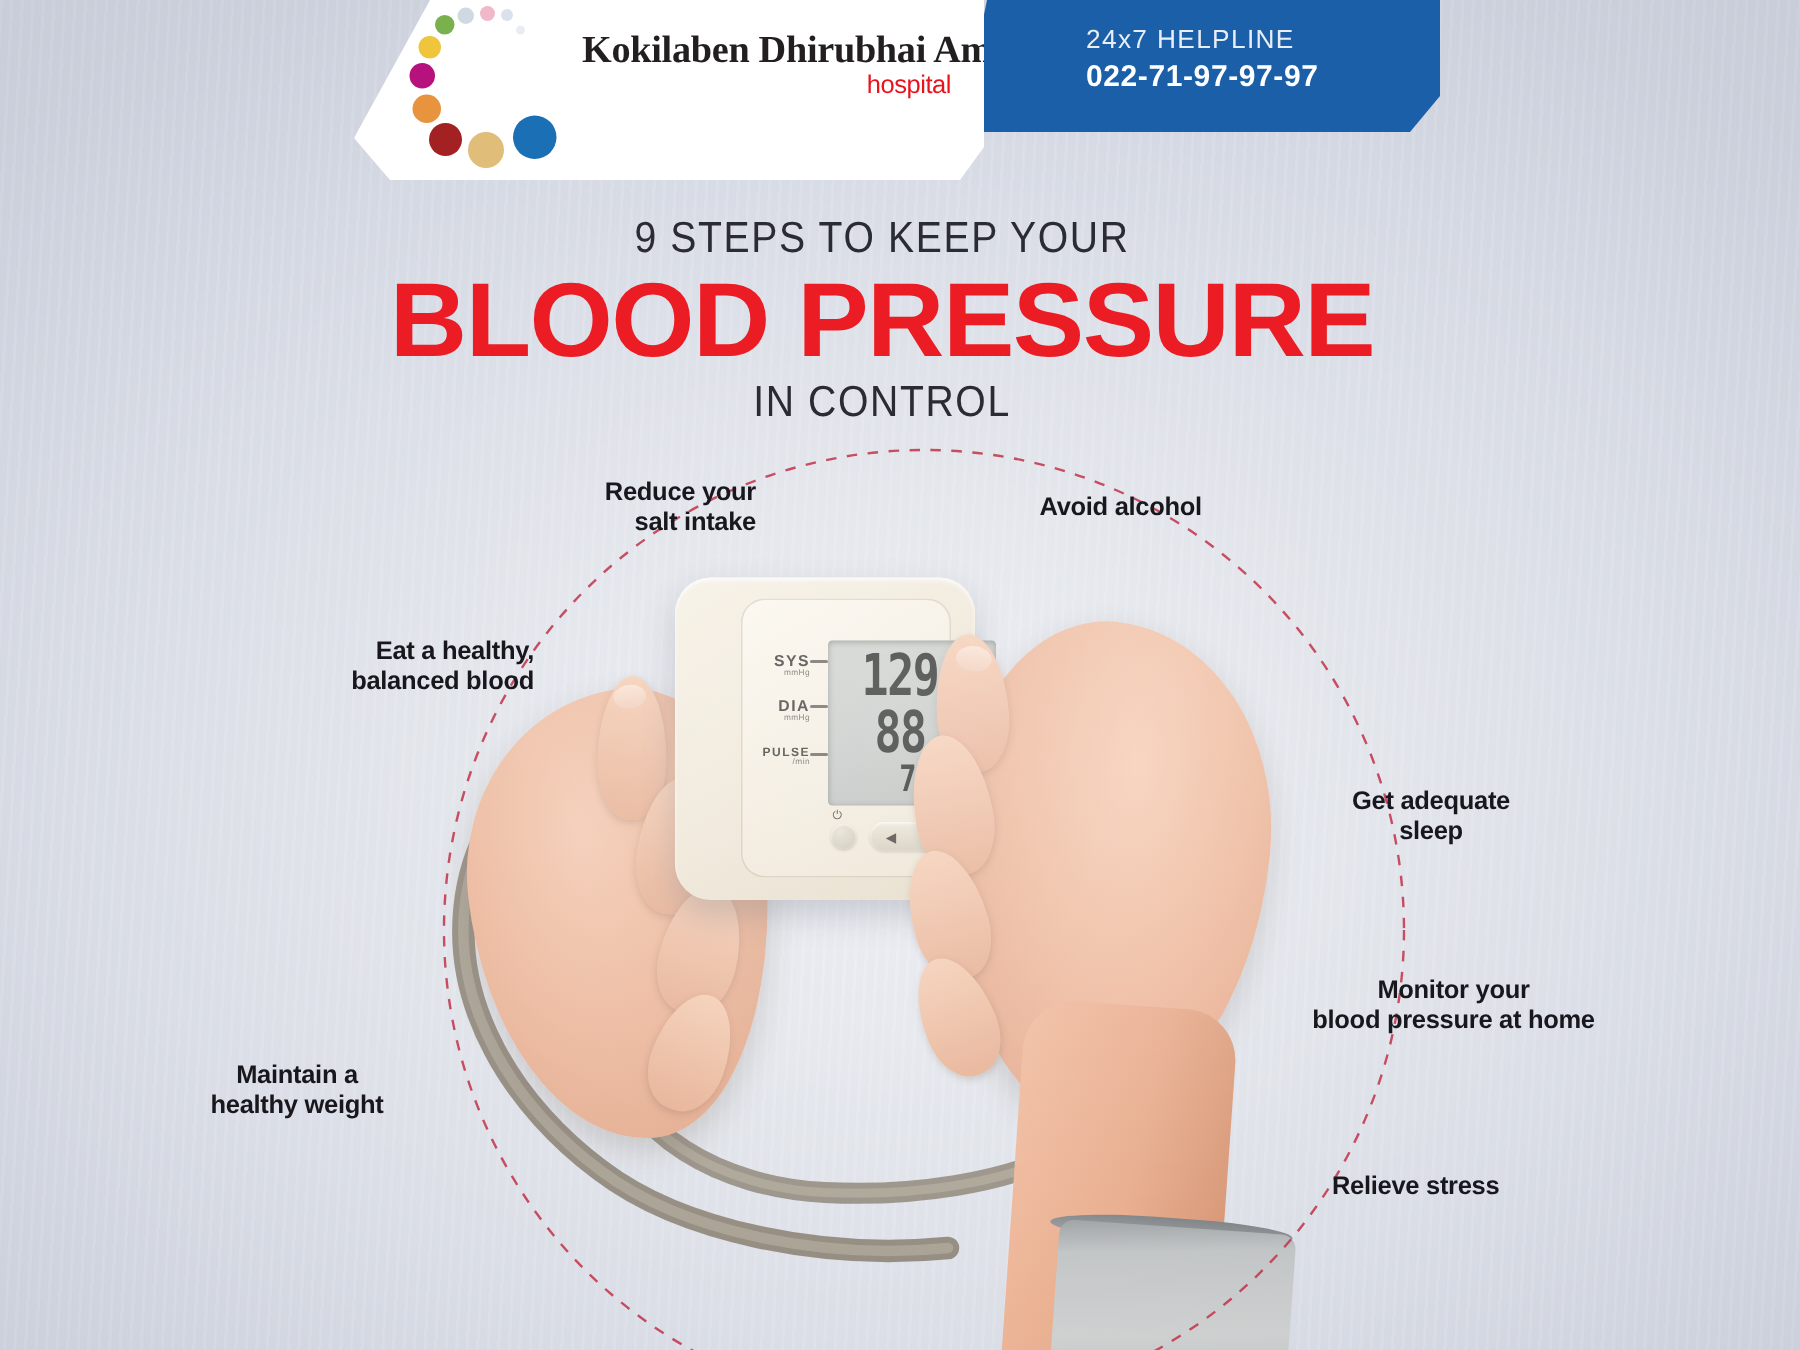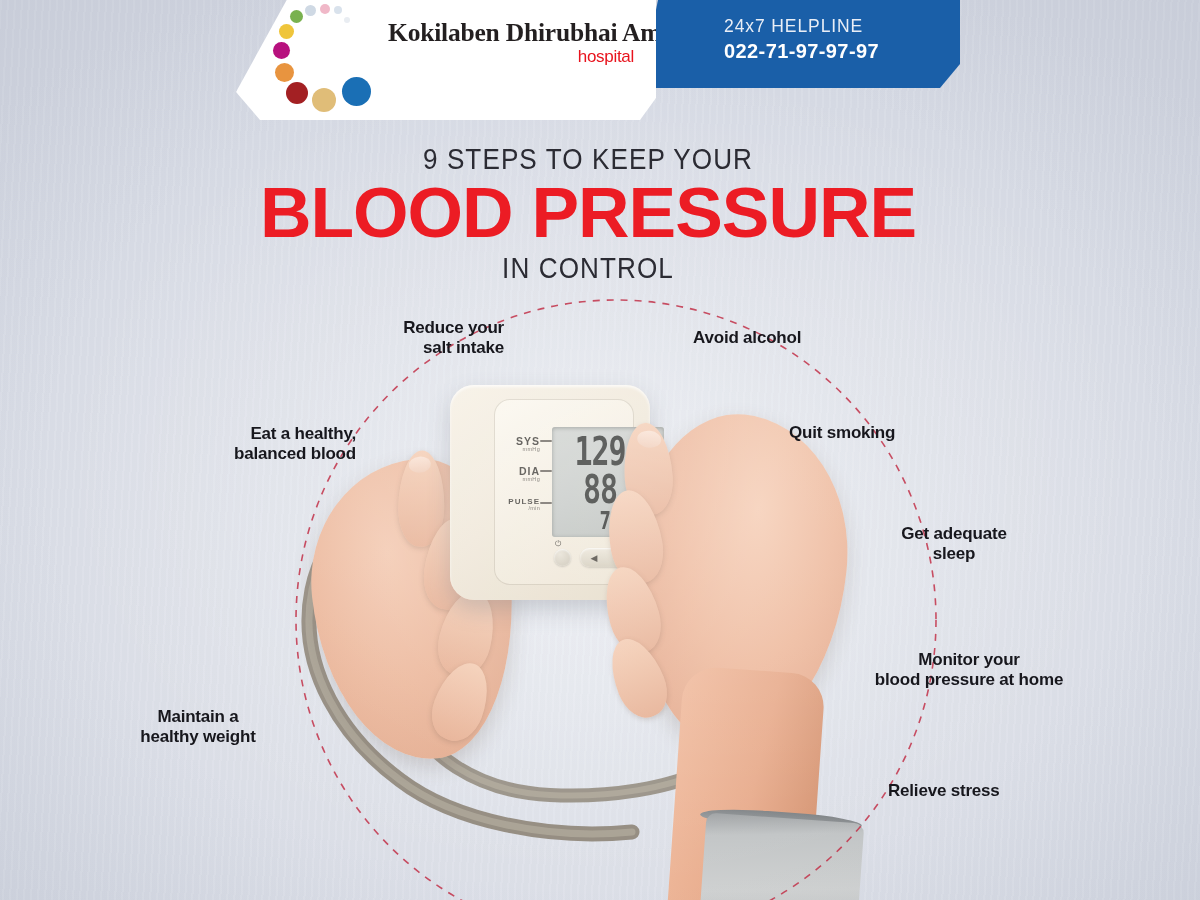--- a/index.html
+++ b/index.html
@@ -352,20 +352,19 @@
   </div>
 
   <div class="tip r" style="left:288px; top:318px; width:216px;">Reduce your
 salt intake</div>
   <div class="tip r" style="left:140px; top:424px; width:216px;">Eat a healthy,
 balanced blood</div>
   <div class="tip c" style="left:88px;  top:707px; width:220px;">Maintain a
 healthy weight</div>
 
   <div class="tip l" style="left:693px; top:328px; width:260px;">Avoid alcohol</div>
-  <div class="tip l" style="left:789px; top:423px; width:260px;">Quit smoking</div>
   <div class="tip c" style="left:866px; top:524px; width:176px;">Get adequate
 sleep</div>
   <div class="tip c" style="left:826px; top:650px; width:286px;">Monitor your
 blood pressure at home</div>
   <div class="tip l" style="left:888px; top:781px; width:260px;">Relieve stress</div>
 
 </div>
 
 </body></html>

